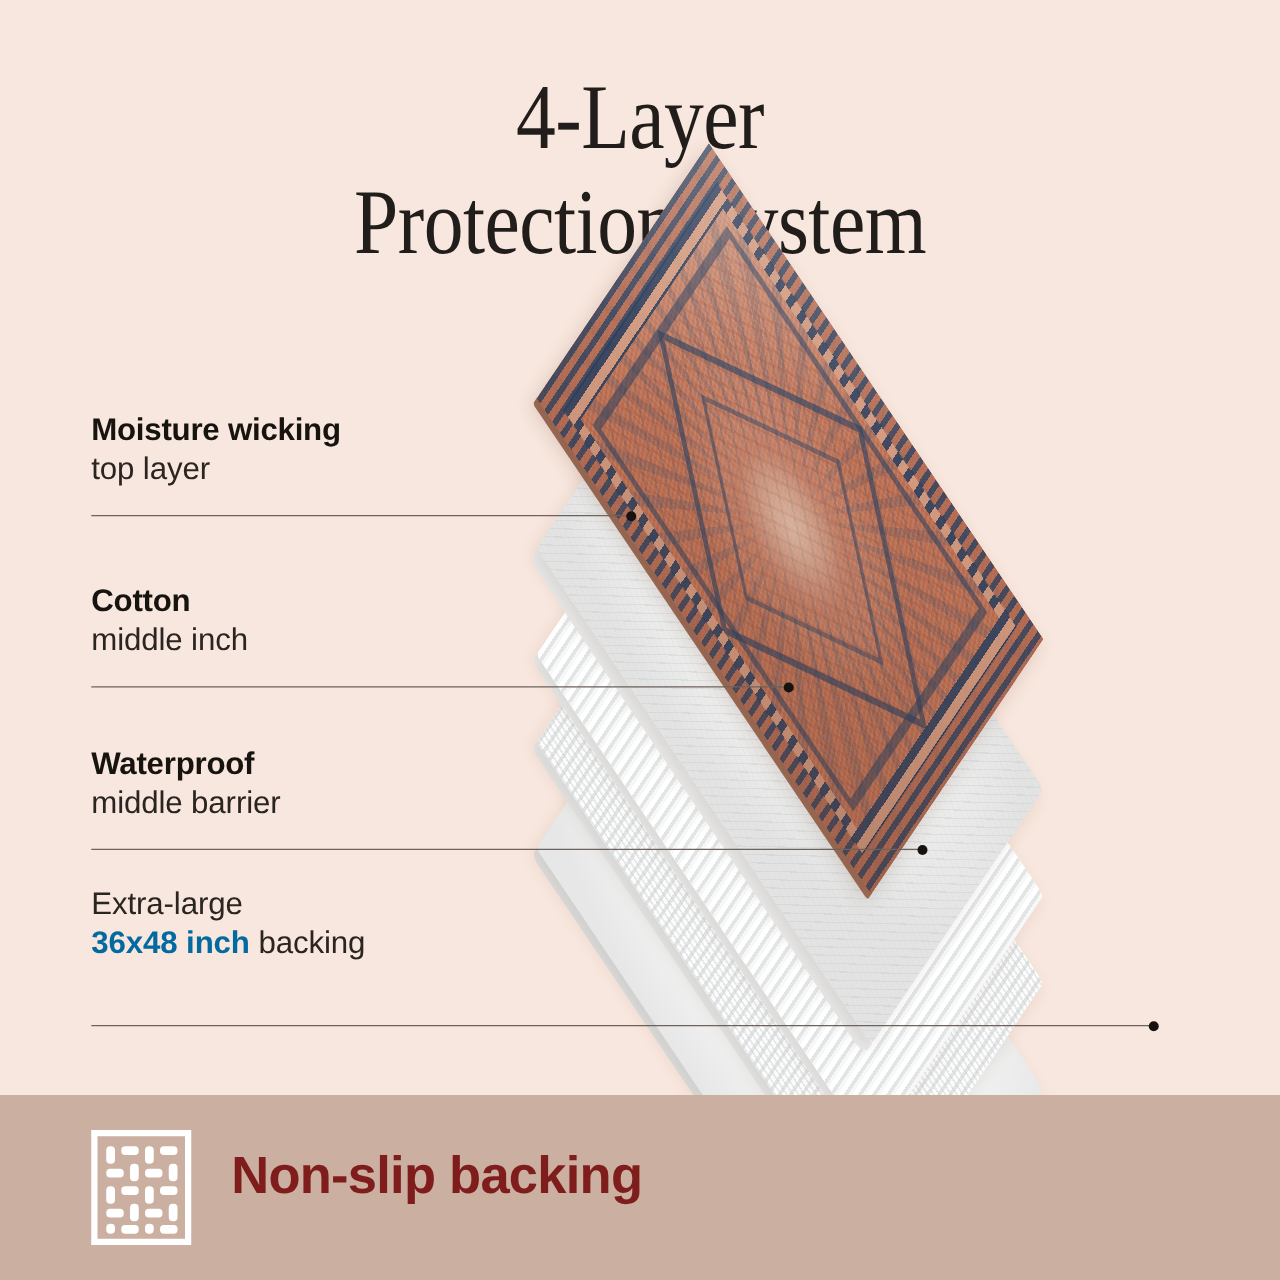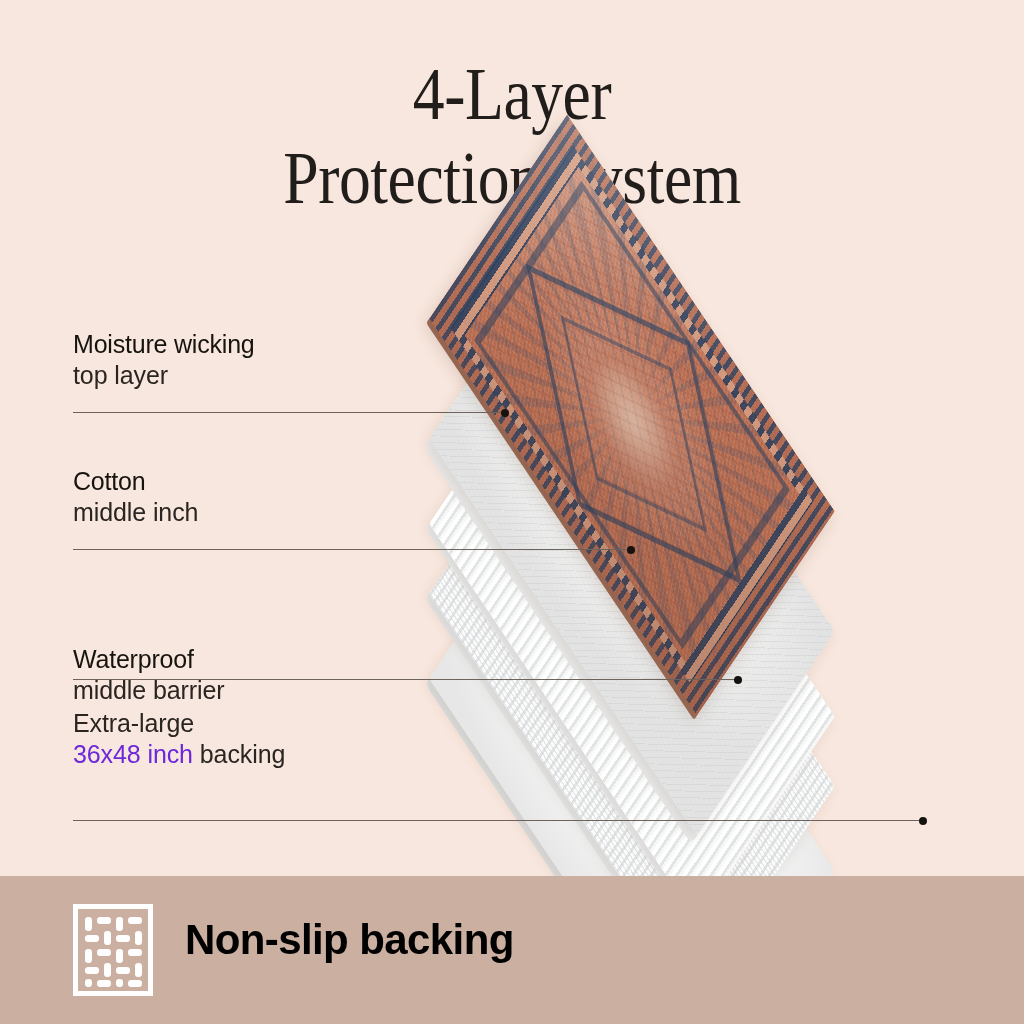--- a/index.html
+++ b/index.html
@@ -21,29 +21,29 @@
     line-height:84px;
     letter-spacing:-0.5px;
     transform:scaleX(0.86);
     transform-origin:50% 0;
     white-space:pre-line;
   }
 
   
   .callout{position:absolute;left:73px;}
   .c-strong{
-    font-weight:normal;font-size:25px;color:#17130F;
+    font-weight:bold;font-size:25px;color:#17130F;
     letter-spacing:-0.2px;line-height:31px;
   }
   .c-light{
     font-weight:300;font-size:25px;color:#2B2522;
     letter-spacing:-0.1px;line-height:31px;
   }
   .c-mixed{font-size:25px;color:#2B2522;letter-spacing:-0.1px;line-height:31px;}
-  .c-mixed b{font-weight:normal;color:#6d28d9;}
+  .c-mixed b{font-weight:bold;color:#0369a1;}
 
   
   .leader{position:absolute;left:73px;height:1px;background:#6D625C;}
   .leader .dot{
     position:absolute;right:-4px;top:-3.5px;
     width:8px;height:8px;border-radius:50%;background:#16120F;
   }
 
   
   .stack{position:absolute;left:0;top:0;width:1024px;height:900px;}
@@ -162,21 +162,21 @@
     background:#CBAFA1;
   }
   .weave-icon{
     position:absolute;left:73px;top:28px;width:80px;height:92px;
     border:5px solid #FFFFFF;
     box-sizing:border-box;
   }
   .weave-icon svg{position:absolute;left:0;top:0;}
   .bottom-label{
     position:absolute;left:185px;top:40px;
-    font-size:42px;font-weight:bold;color:#000000;letter-spacing:-0.6px;
+    font-size:42px;font-weight:bold;color:#7f1d1d;letter-spacing:-0.6px;
   }
 </style>
 </head>
 <body>
 
 <div id="stage">
 
   <div class="title">4-Layer
 Protection System</div>
 
@@ -241,21 +241,21 @@
   </div>
 
   <div class="callout" style="top:466px;">
     <div class="c-strong">Cotton</div>
     <div class="c-light">middle inch</div>
   </div>
   <div class="leader" style="top:549px;width:558px;">
     <span class="dot"></span>
   </div>
 
-  <div class="callout" style="top:596px;margin-top:48px;">
+  <div class="callout" style="top:596px;">
     <div class="c-strong">Waterproof</div>
     <div class="c-light">middle barrier</div>
   </div>
   <div class="leader" style="top:679px;width:665px;">
     <span class="dot"></span>
   </div>
 
   <div class="callout" style="top:708px;">
     <div class="c-light">Extra-large</div>
     <div class="c-mixed"><b>36x48 inch</b><span> backing</span></div>

